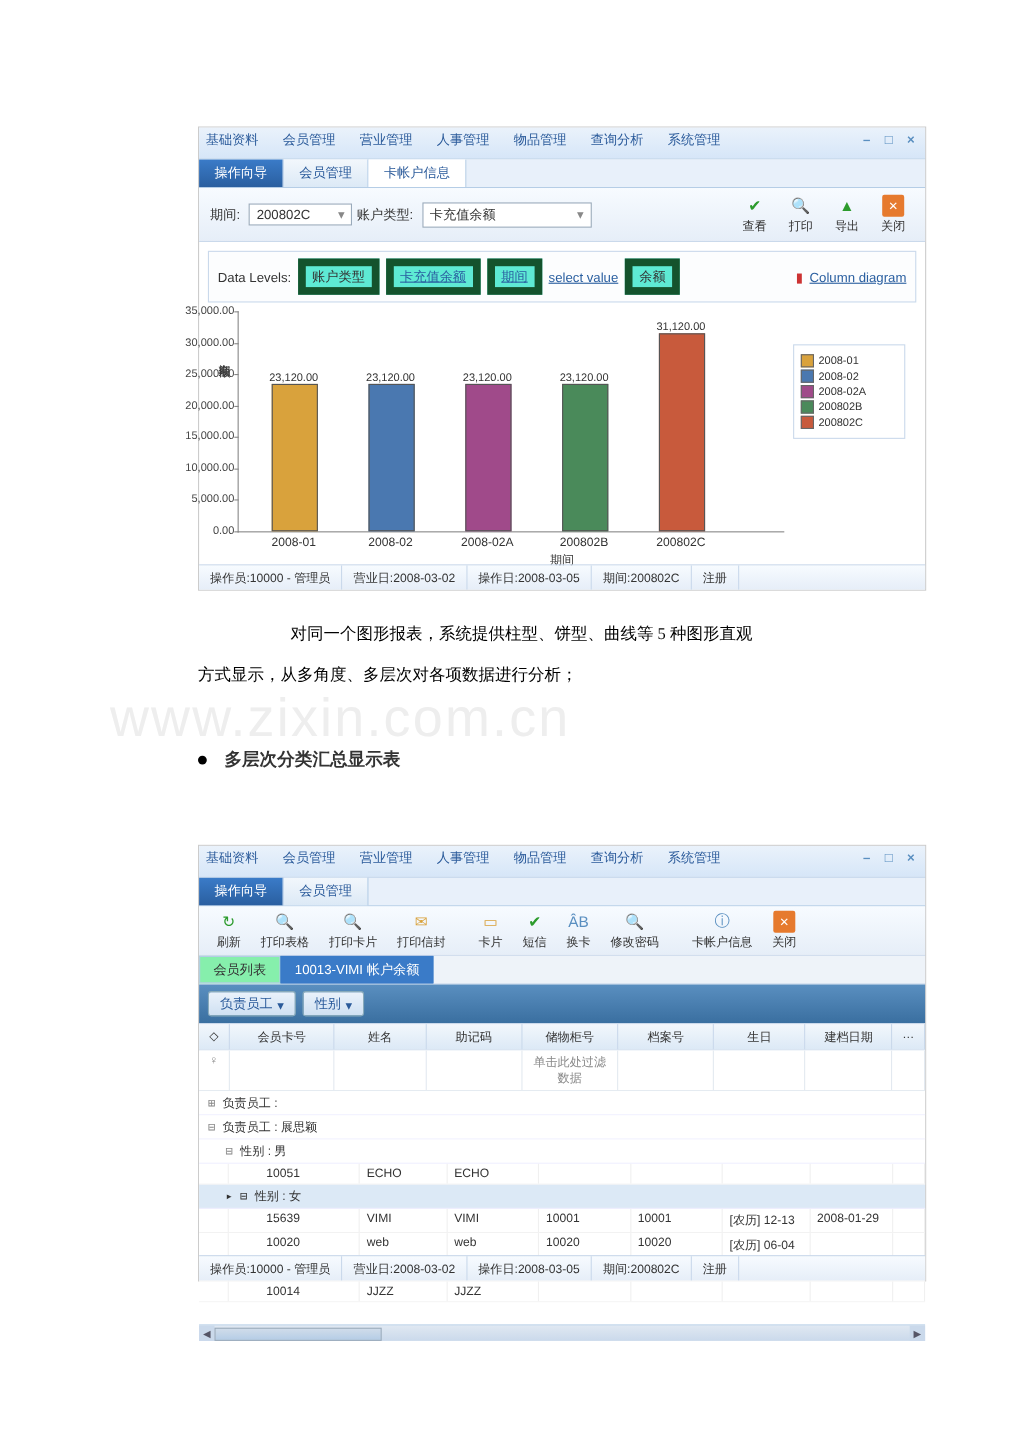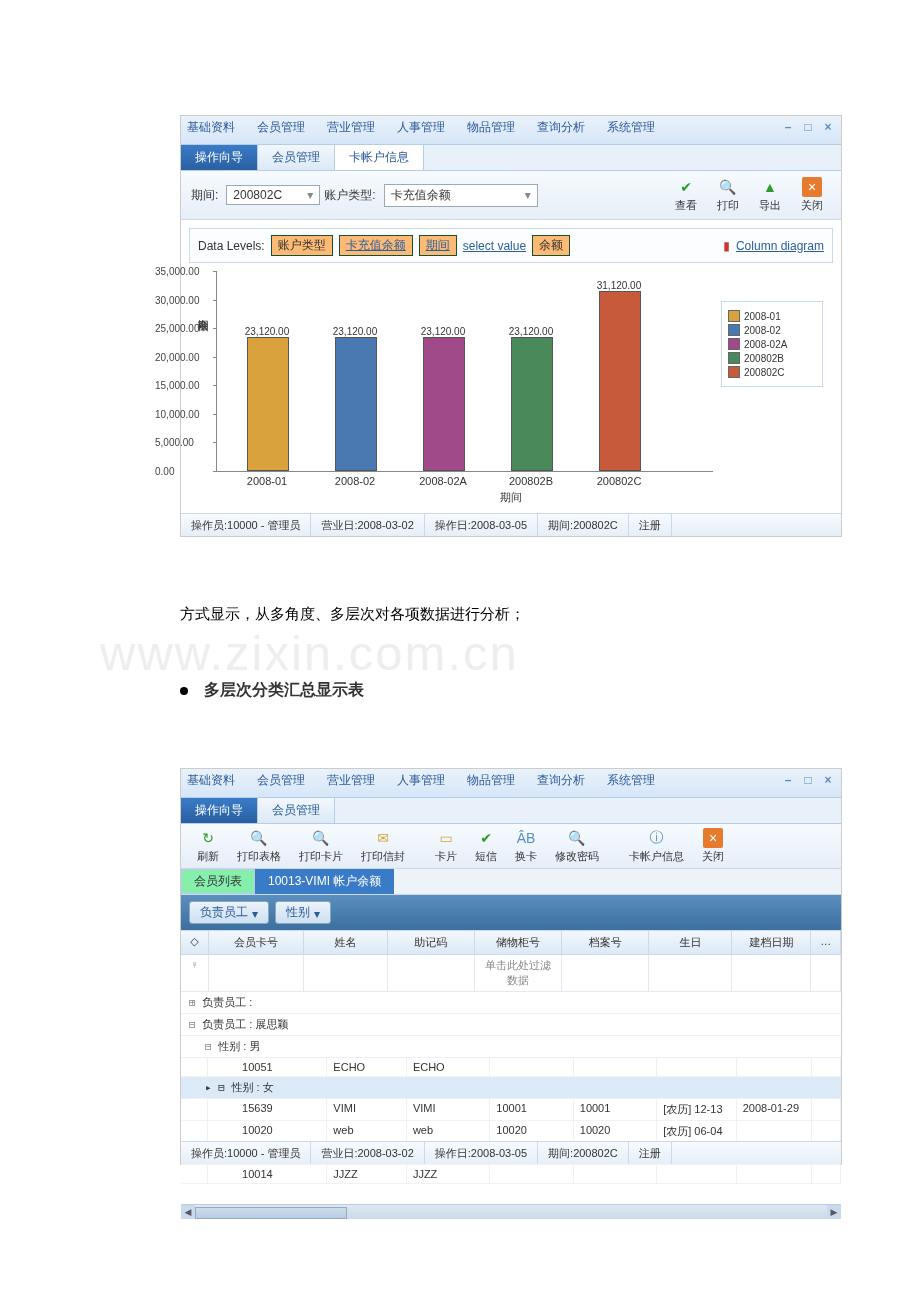--- a/index.html
+++ b/index.html
@@ -24,28 +24,28 @@
 .tbtn .icon{width:20px;height:20px;display:flex;align-items:center;justify-content:center;font-size:14px}
 .tbtn .txt{font-size:11px;color:#333}
 .ic-check{color:#2c9b2c}
 .ic-print{color:#5a8}
 .ic-export{color:#2c9b2c}
 .ic-close{background:#e67a2e;color:#fff;border-radius:2px;width:16px;height:16px;font-size:12px}
 .subtabs{display:flex;background:#eef3f9;border-bottom:1px solid #cad9eb;padding:4px 8px;gap:0}
 .subtab{padding:3px 12px;border:1px solid #b5cde6;background:#fff;color:#333}
 .subtab.active{background:#3a7bc8;color:#fff;border-color:#3a7bc8}
 .datalevels{margin:8px;border:1px solid #cad9eb;padding:6px 8px;display:flex;align-items:center;gap:6px;background:#fcfdfe}
-.datalevels .box{border:1px solid #14532d;padding:1px 6px;background:#fdba74}
+.datalevels .box{border:7px solid #14532d;padding:1px 6px;background:#5eead4}
 .datalevels .link{color:#2a5fa0;text-decoration:underline}
 .chartwrap{padding:0 10px}
 .charttitle{text-align:center;font-size:13px;margin:4px 0 6px;color:#333}
 .chartflex{display:flex}
 .yaxislabel{writing-mode:vertical-rl;text-orientation:upright;font-size:11px;color:#333;padding:40px 2px 0 4px}
 .plot{flex:1;position:relative;height:200px;border-left:1px solid #888;border-bottom:1px solid #888;margin-left:4px}
-.ytick{position:absolute;left:-62px;width:58px;font-size:10px;color:#444;transform:translateY(-50%)}
+.ytick{position:absolute;left:-62px;width:58px;text-align:right;font-size:10px;color:#444;transform:translateY(-50%)}
 .ytickmark{position:absolute;left:-4px;width:4px;height:1px;background:#888}
 .bar{position:absolute;bottom:0;width:40px;border:1px solid #555}
 .barlabel{position:absolute;transform:translate(-50%,-100%);font-size:10px;color:#333;white-space:nowrap}
 .xtick{position:absolute;bottom:-16px;transform:translateX(-50%);font-size:11px}
 .xaxislabel{text-align:center;font-size:11px;margin-top:18px}
 .legend{width:88px;border:1px solid #cad9eb;background:#fff;padding:6px;font-size:10px;margin:30px 8px 0 8px;align-self:flex-start}
 .legend div{display:flex;align-items:center;gap:4px;margin:2px 0}
 .legend .sw{width:10px;height:10px;border:1px solid #666}
 .status{position:absolute;bottom:0;left:0;right:0;height:22px;background:linear-gradient(#f7fbff,#e6eef8);border-top:1px solid #cad9eb;display:flex}
 .status .cell{padding:4px 10px;border-right:1px solid #cad9eb;color:#333;font-size:11px}
@@ -204,20 +204,21 @@
     </div>
     <div class="status">
       <div class="cell">操作员:10000 - 管理员</div>
       <div class="cell">营业日:2008-03-02</div>
       <div class="cell">操作日:2008-03-05</div>
       <div class="cell">期间:200802C</div>
       <div class="cell">注册</div>
     </div>
   </div>
 
+  <div class="body-text t1">对同一个图形报表，系统提供柱型、饼型、曲线等 5 种图形直观</div>
   <div class="body-text t2">方式显示，从多角度、多层次对各项数据进行分析；</div>
   <div class="bullet-row">
     <div class="bullet"></div>
     <div class="bullet-text">多层次分类汇总显示表</div>
   </div>
 
   <div class="screenshot ss2">
     <div class="menubar">
       <span>基础资料</span>
       <span>会员管理</span>

